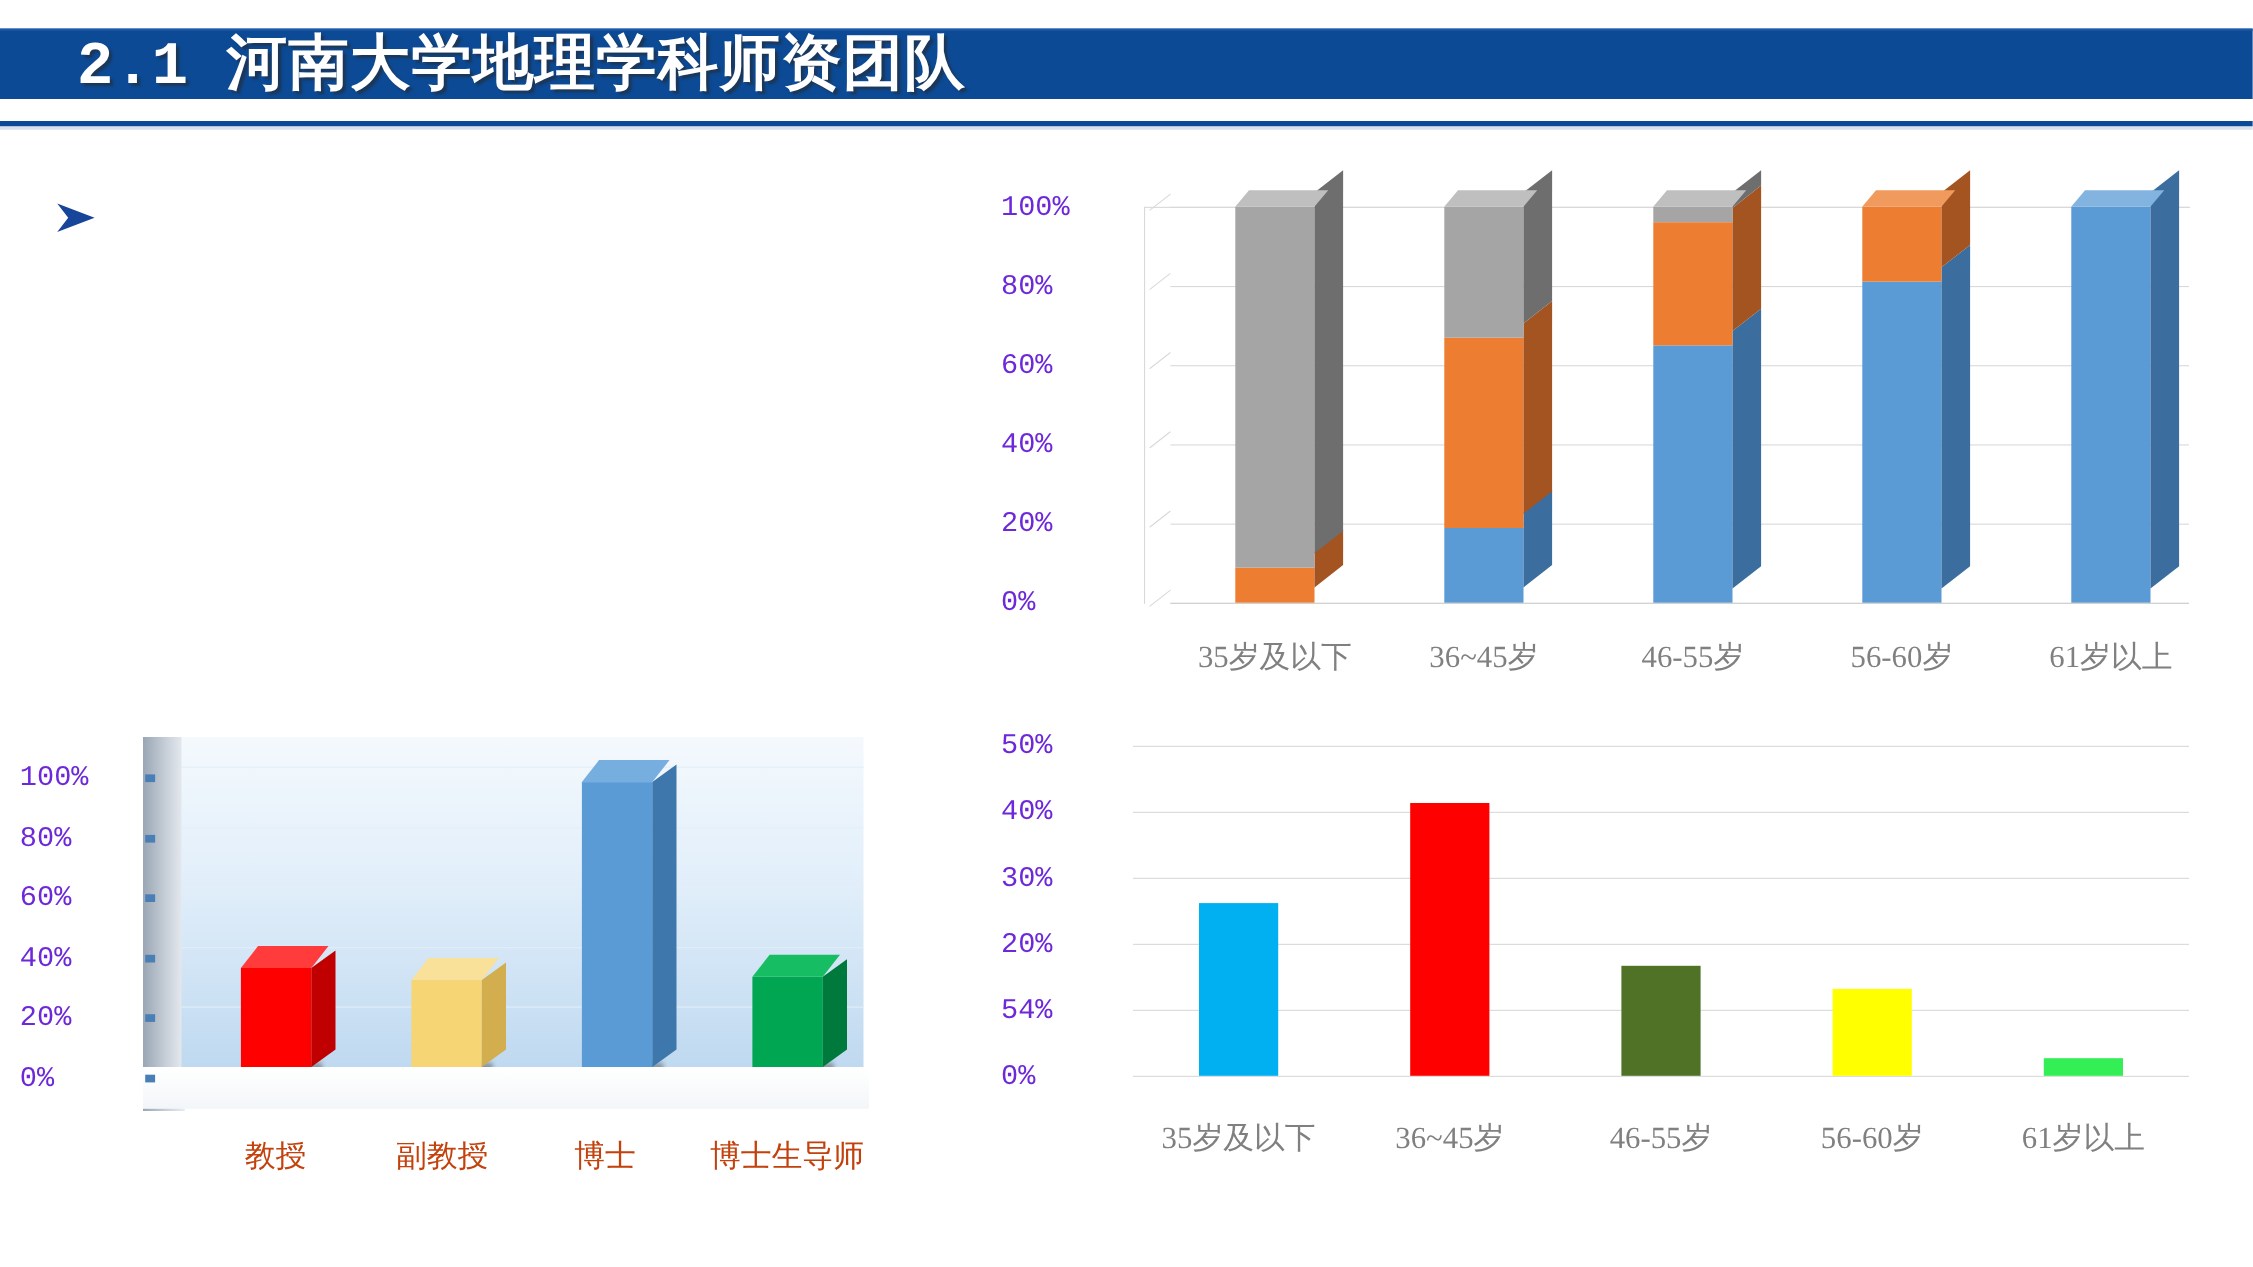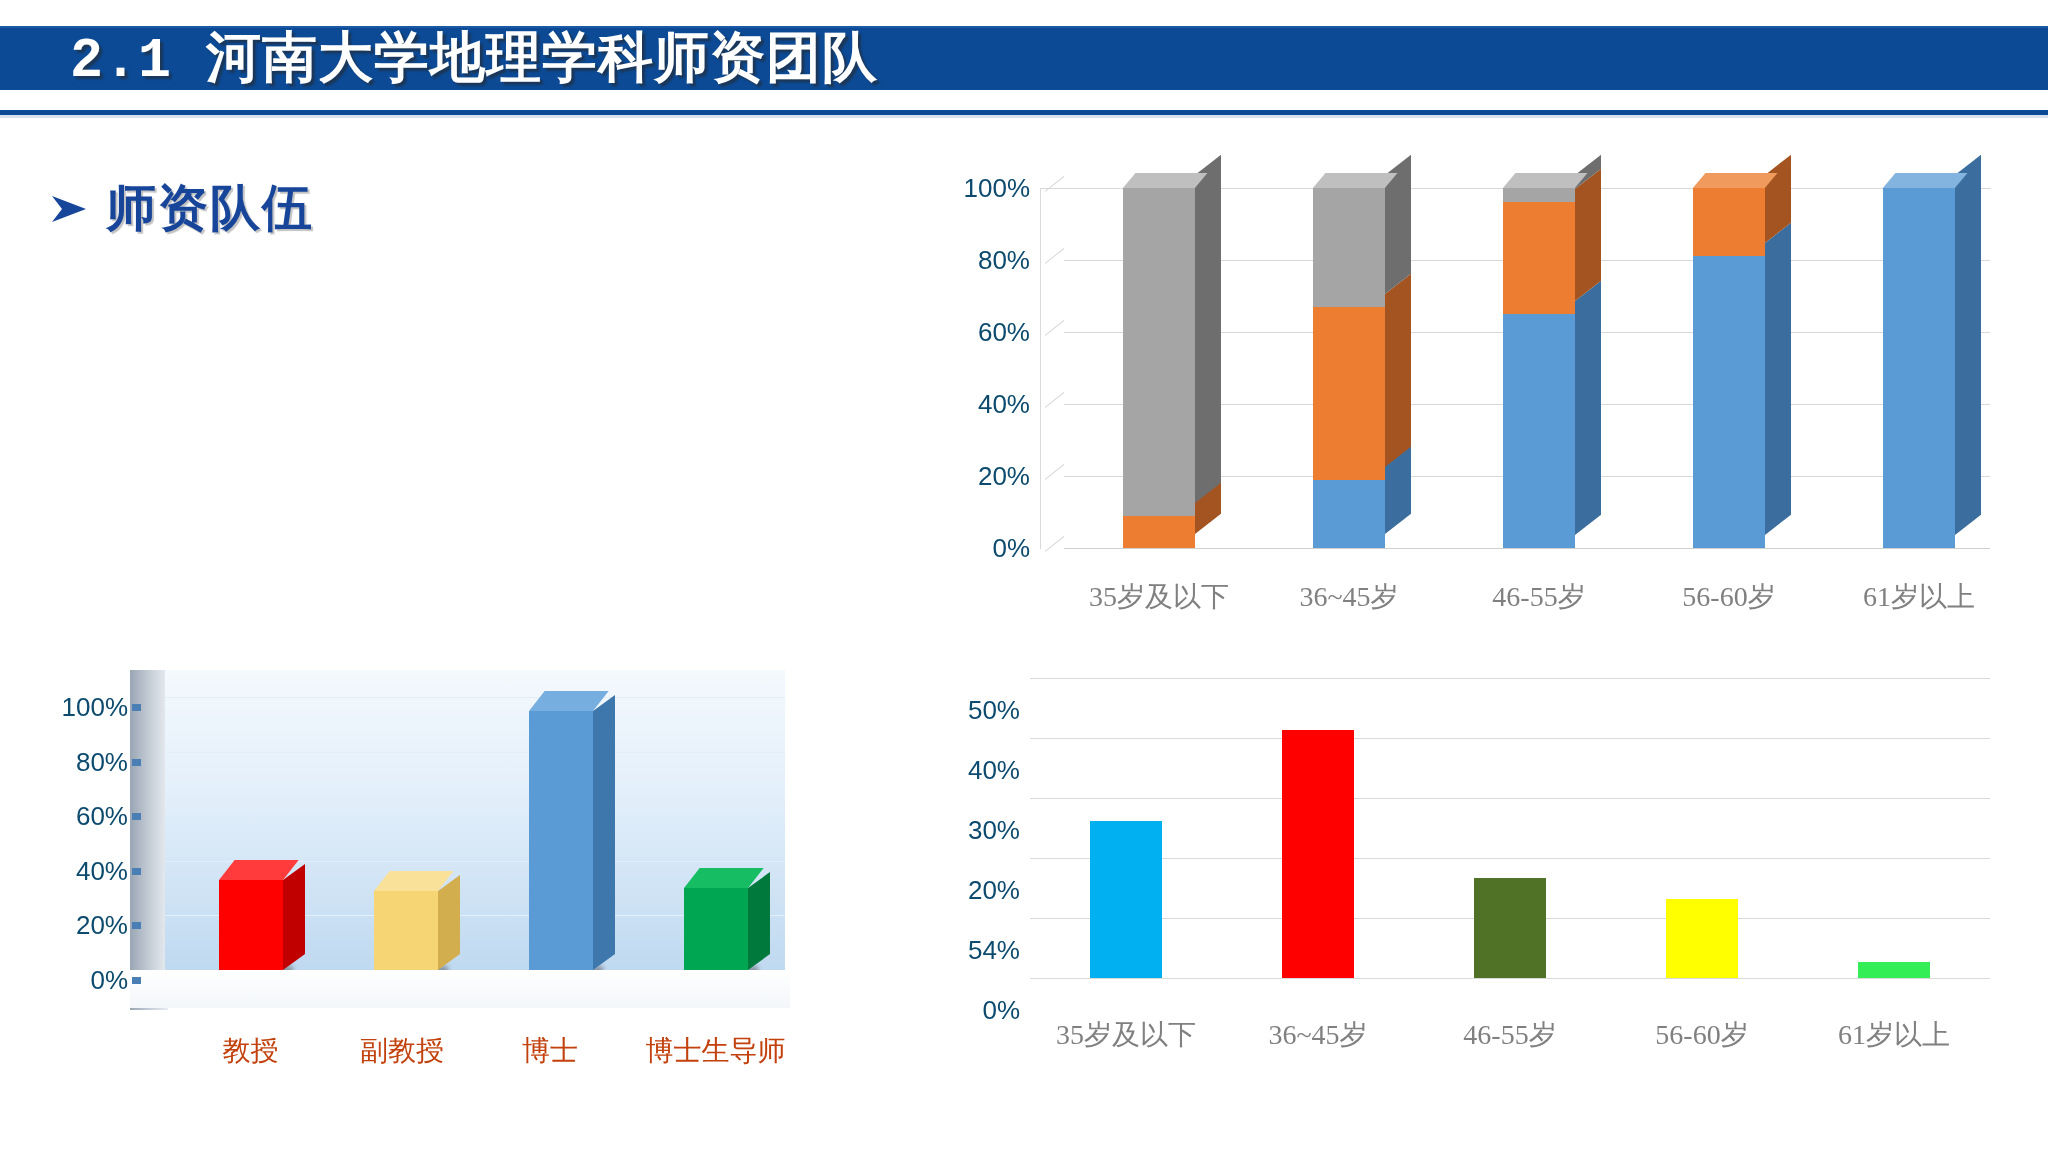--- a/index.html
+++ b/index.html
@@ -58,22 +58,22 @@
   }
   .para-text.redline{
     color:#C00000;font-weight:bold;font-size:47px;letter-spacing:2px;
     text-shadow:3px 3px 1px rgba(160,160,160,.55);
   }
 
   
   .chart{position:absolute;}
   .ytick{
     position:absolute;right:0;transform:translateY(-50%);
-    font-family:Liberation Sans, sans-serif;
-    color:#0c4a6e;white-space:nowrap;text-align:right;
+    font-family:Liberation Mono, monospace;
+    color:#6d28d9;white-space:nowrap;text-align:left;
   }
   .gridline{position:absolute;height:1px;background:#d9d9d9;}
   .xlabel{
     position:absolute;text-align:center;
     font-family:"Liberation Serif","DejaVu Serif",serif;
     color:#808080;white-space:nowrap;
   }
 
   
   #chart-stacked{left:880px;top:170px;width:1150px;height:460px;}
@@ -85,21 +85,21 @@
   .sbar .side{position:absolute;width:26px;}
   .back-wall{
     position:absolute;left:0;top:0;width:100%;height:100%;
     border-left:1px solid #d9d9d9;border-top:1px solid #d9d9d9;
   }
   .floor-line{position:absolute;height:1px;background:#d0d0d0;}
 
   
   #chart-ages{left:880px;top:650px;width:1150px;height:450px;}
   #chart-ages .plot{position:absolute;left:150px;top:28px;width:960px;height:300px;}
-  #chart-ages .ytick{font-size:26px;margin-top:32px;}
+  #chart-ages .ytick{font-size:26px;}
   #chart-ages .xlabel{font-size:28px;}
   .cbar{position:absolute;bottom:0;}
 
   
   #chart-titles{left:40px;top:640px;width:830px;height:460px;}
   #chart-titles .frame{
     position:absolute;left:125px;top:30px;width:620px;height:300px;
     background:linear-gradient(180deg,#f4f9fd 0%,#e1eefa 45%,#bfd9f0 100%);
   }
   #chart-titles .leftwall{
@@ -133,21 +133,20 @@
 <div id="banner-underline2"></div>
 
 <div id="left-col">
 
   <div class="heading-row">
     <span class="arrow-bullet">
       <svg width="46" height="46" viewBox="0 0 46 46">
         <path d="M6 10 L40 23 L6 36 L16 23 Z" fill="#17459A"></path>
       </svg>
     </span>
-    <span class="heading-text">师资队伍</span>
   </div>
 
 
 
 </div>
 
 <div class="chart" id="chart-stacked">
   <div class="plot" id="stacked-plot">
     <div class="back-wall"></div>
   <div class="gridline" style="left: 24px; top: 360px; width: 926px;"></div>

